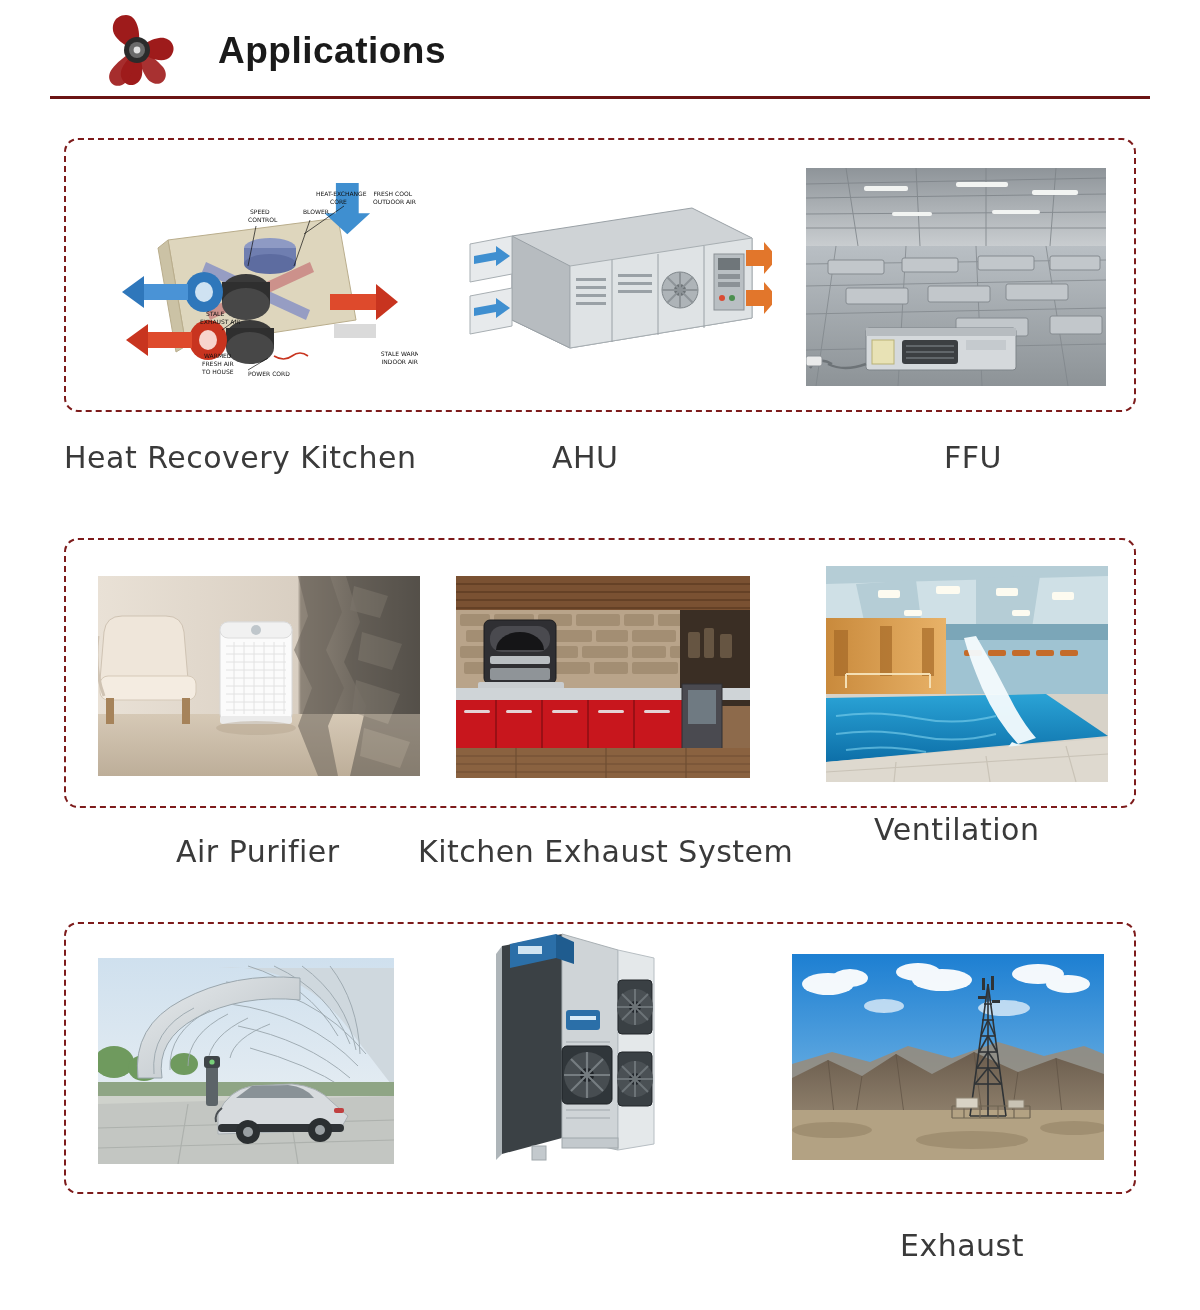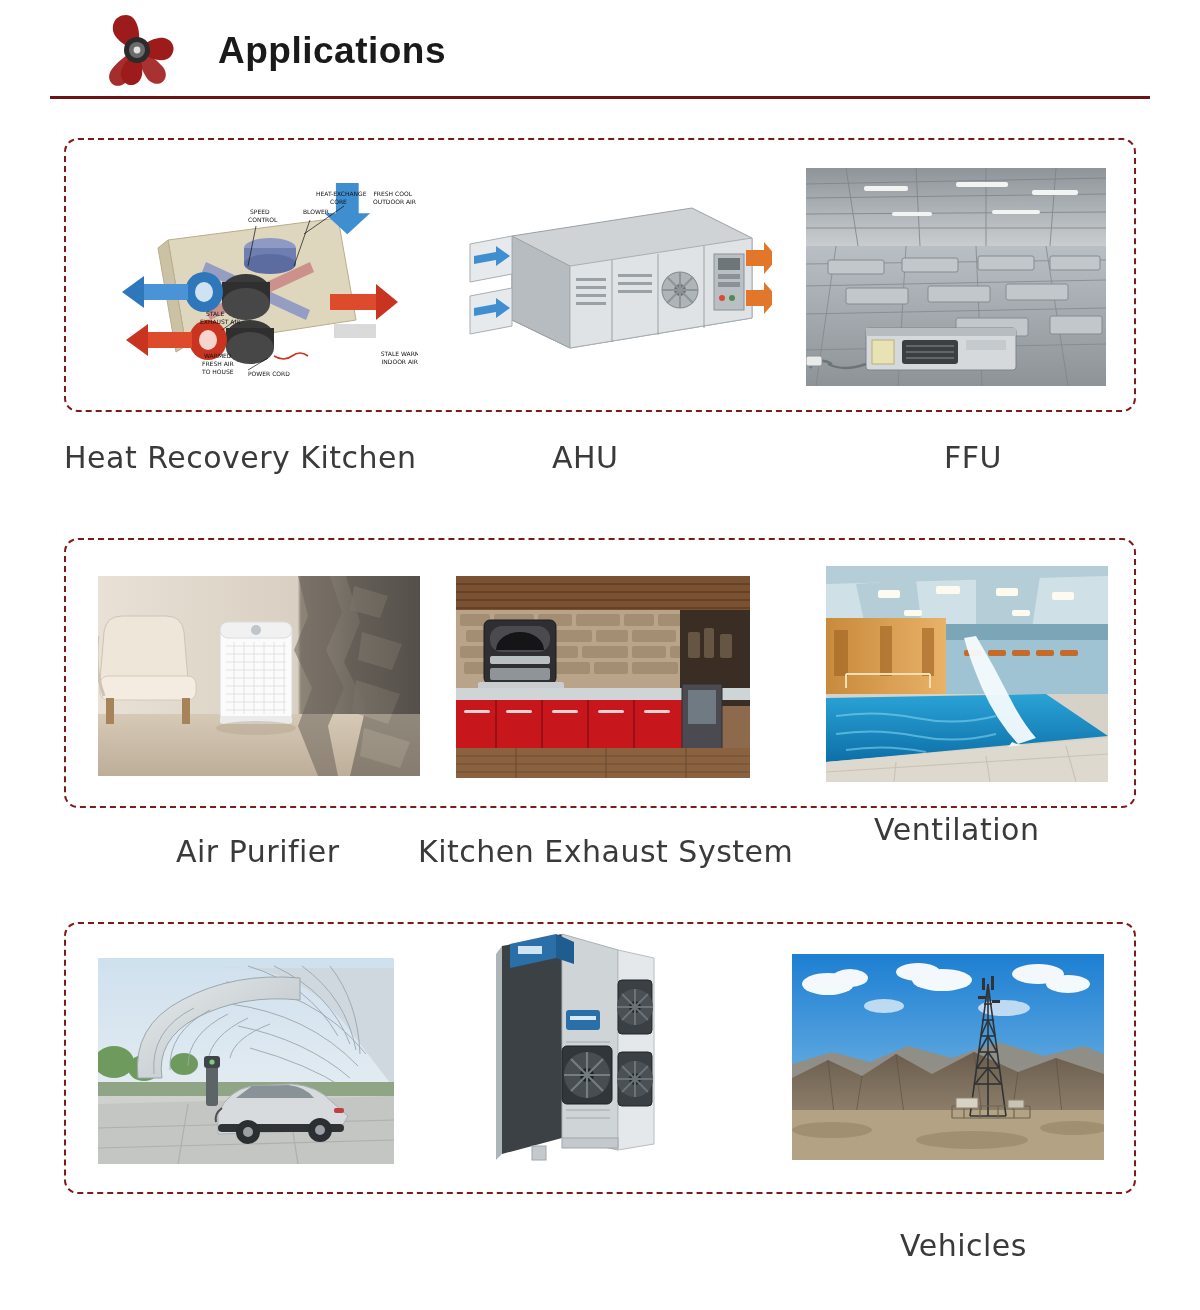--- a/index.html
+++ b/index.html
@@ -844,15 +844,15 @@
               <path d="M206 152 V164"></path>
               <path d="M222 152 V164"></path>
           </g>
           <rect x="164" y="144" width="22" height="10" fill="#d8d2c4" stroke="#8d8372"></rect>
           <rect x="216" y="146" width="16" height="8" fill="#c9c3b4" stroke="#8d8372"></rect>
         </svg>
       </div>
 
     </div>
   </div>
-  <div class="caption" style="left:900px; top:1228px;">Vehicles</div>
+  <div class="caption" style="left:900px; top:1228px;">Exhaust</div>
 
 </div>
 
 </body></html>

